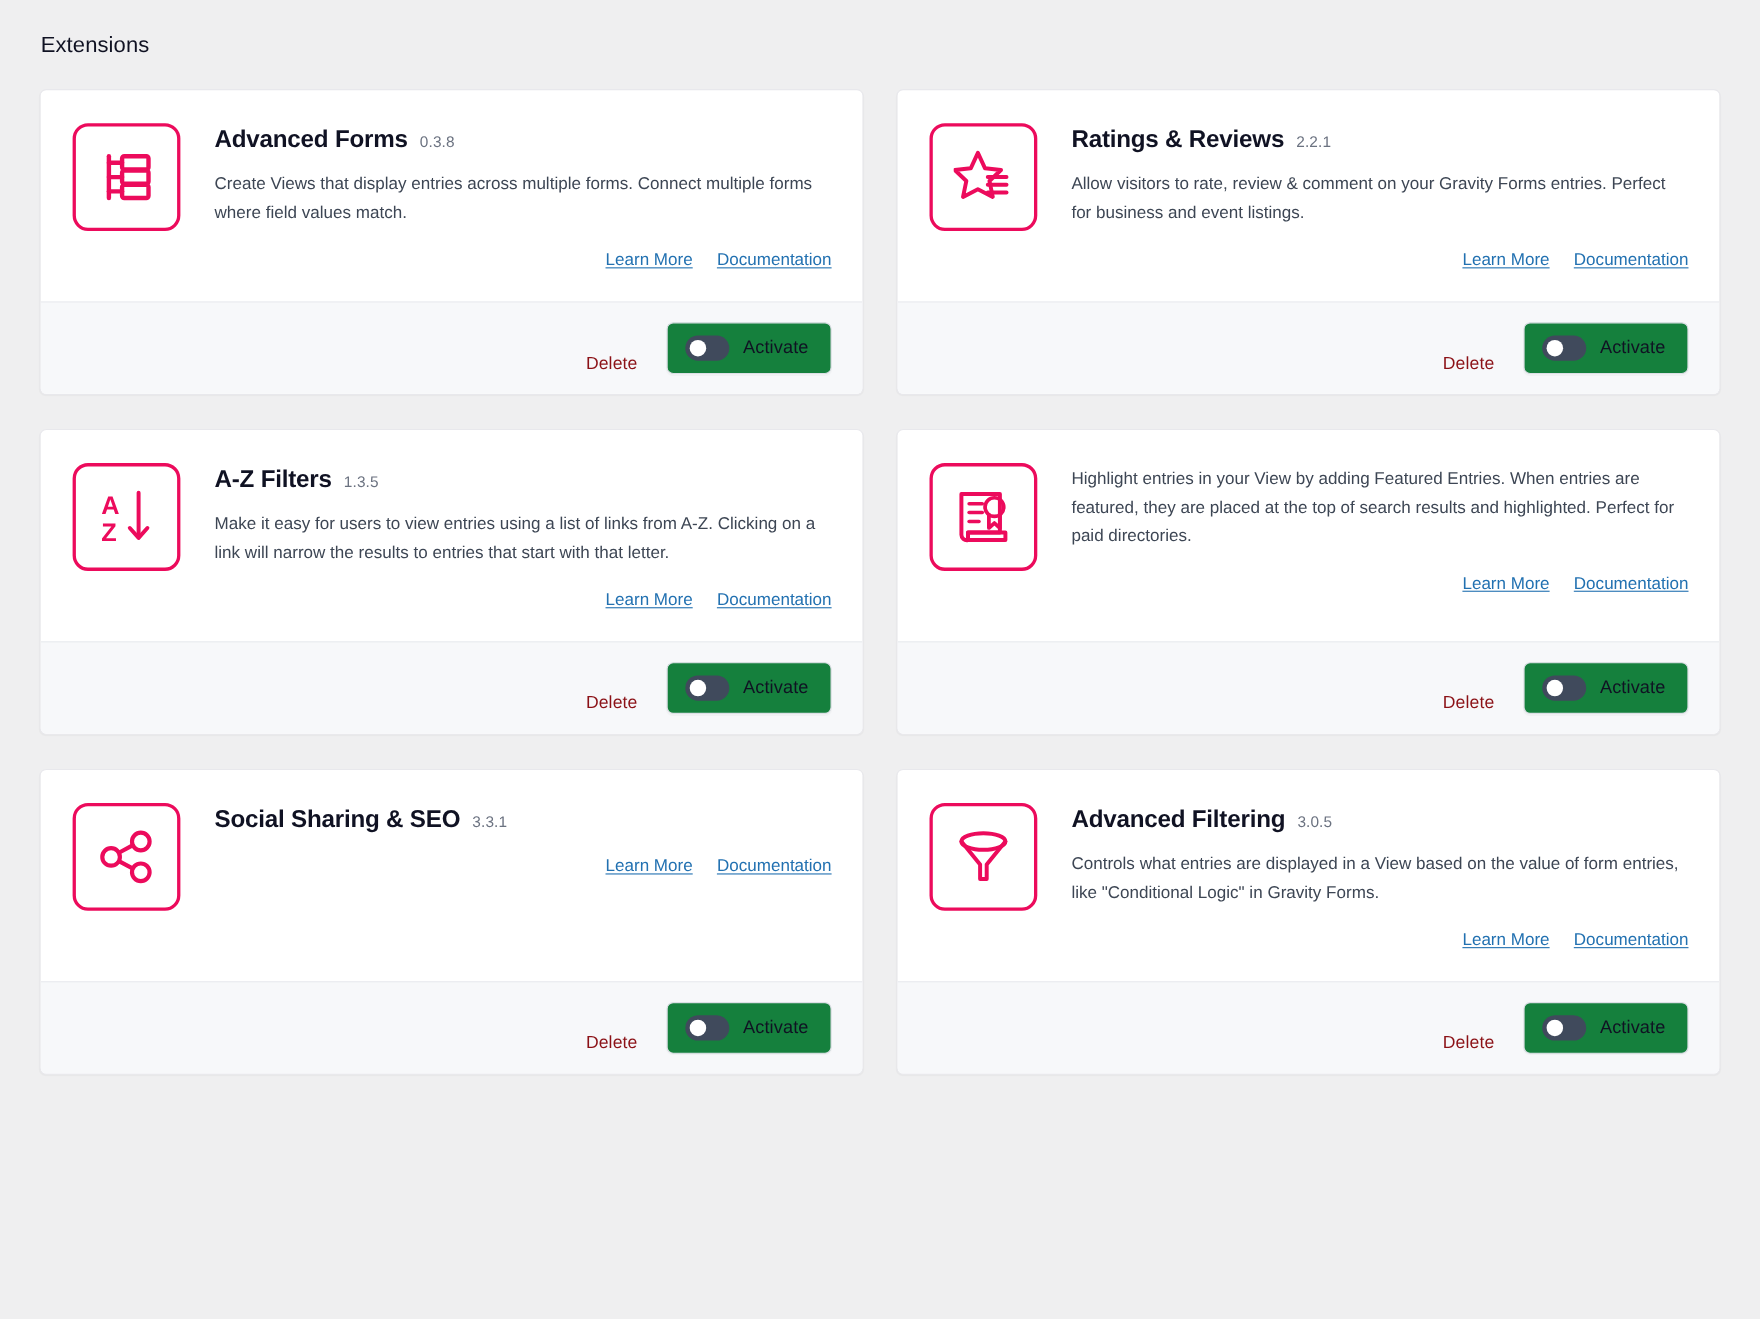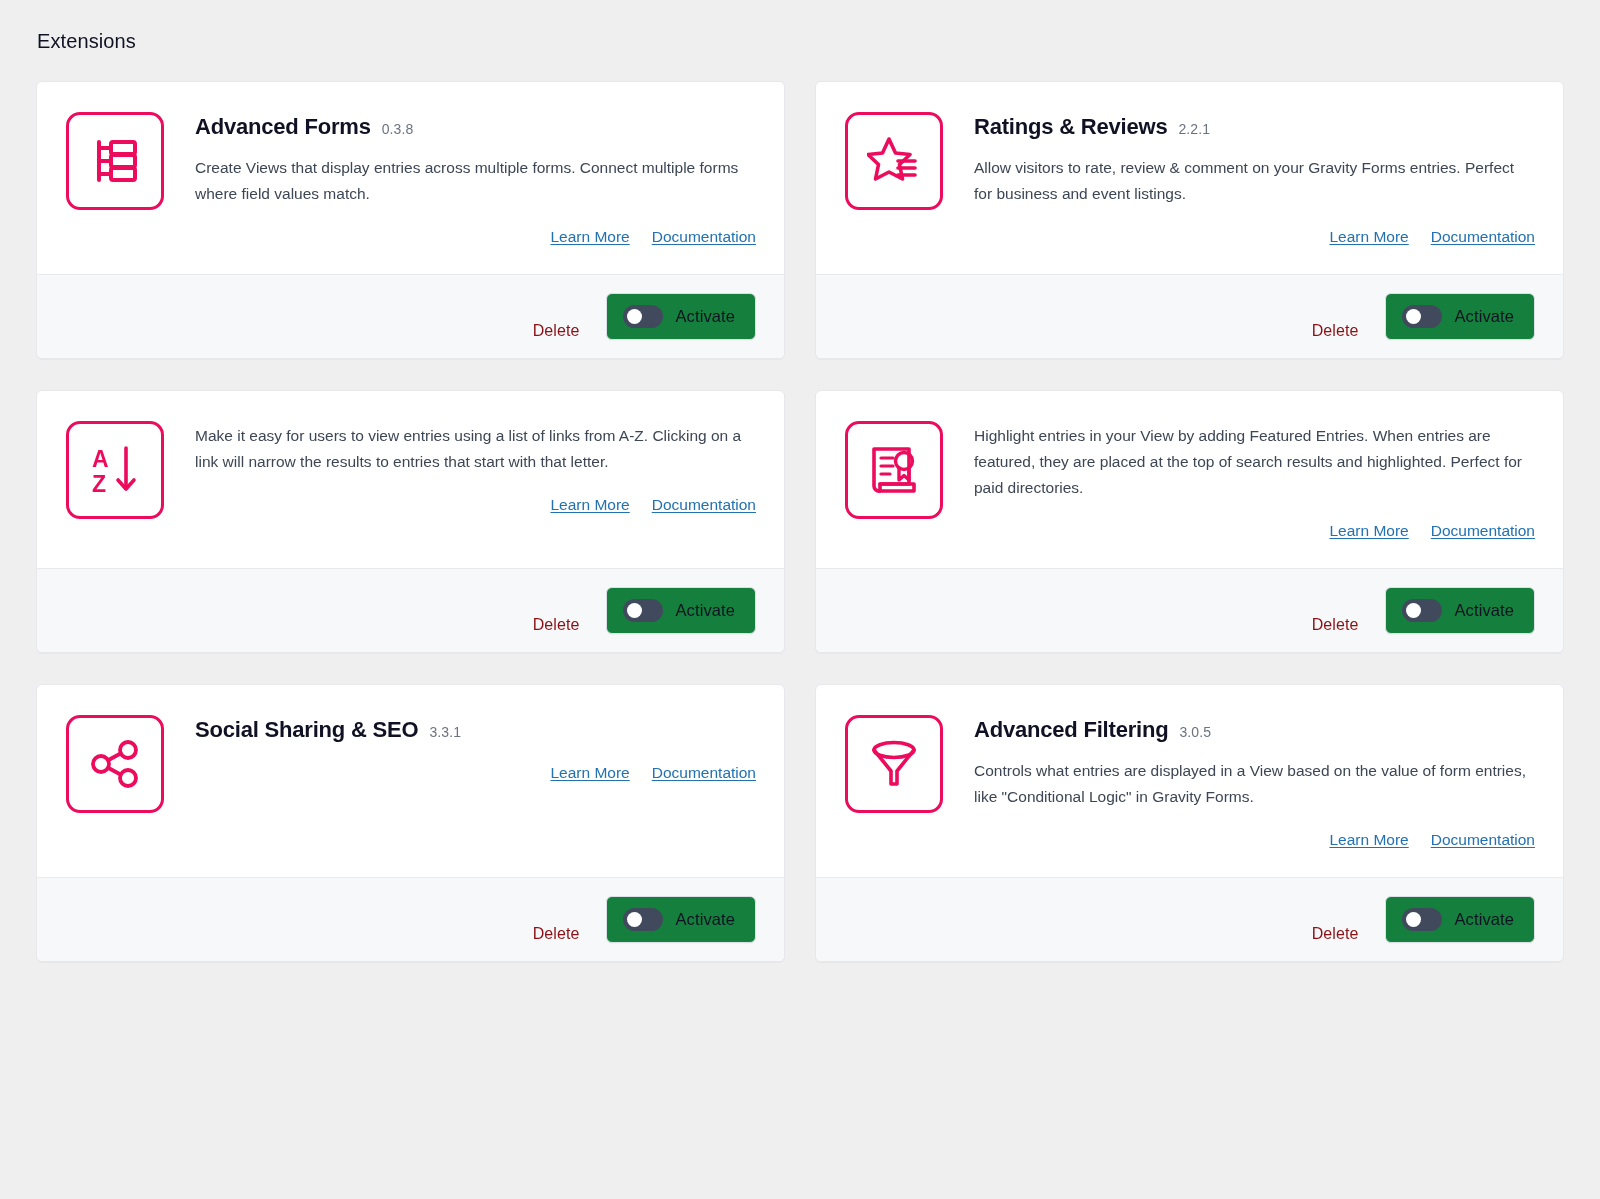--- a/index.html
+++ b/index.html
@@ -252,20 +252,24 @@
       <div class="card-body">
         <div class="icon-box">
           <svg width="54" height="54" viewBox="0 0 54 54" fill="none">
             <text x="4" y="24" font-family="Liberation Sans, sans-serif" font-size="23" font-weight="bold" fill="#ec0b5c">A</text>
             <text x="4" y="49" font-family="Liberation Sans, sans-serif" font-size="23" font-weight="bold" fill="#ec0b5c">Z</text>
             <path d="M38 5 L38 45" stroke="#ec0b5c" stroke-width="3.6" stroke-linecap="round"></path>
             <path d="M30 37 L38 46 L46 37" stroke="#ec0b5c" stroke-width="3.6" stroke-linecap="round" stroke-linejoin="round"></path>
           </svg>
         </div>
         <div class="card-text">
+          <div class="title-row">
+            <span class="ext-title">A-Z Filters</span>
+            <span class="ext-version">1.3.5</span>
+          </div>
           <p class="ext-desc">Make it easy for users to view entries using a list of links from A-Z. Clicking on a link will narrow the results to entries that start with that letter.</p>
           <div class="links">
             <a>Learn More</a>
             <a>Documentation</a>
           </div>
         </div>
       </div>
       <div class="card-footer">
         <span class="delete-link">Delete</span>
         <div class="activate-btn">

